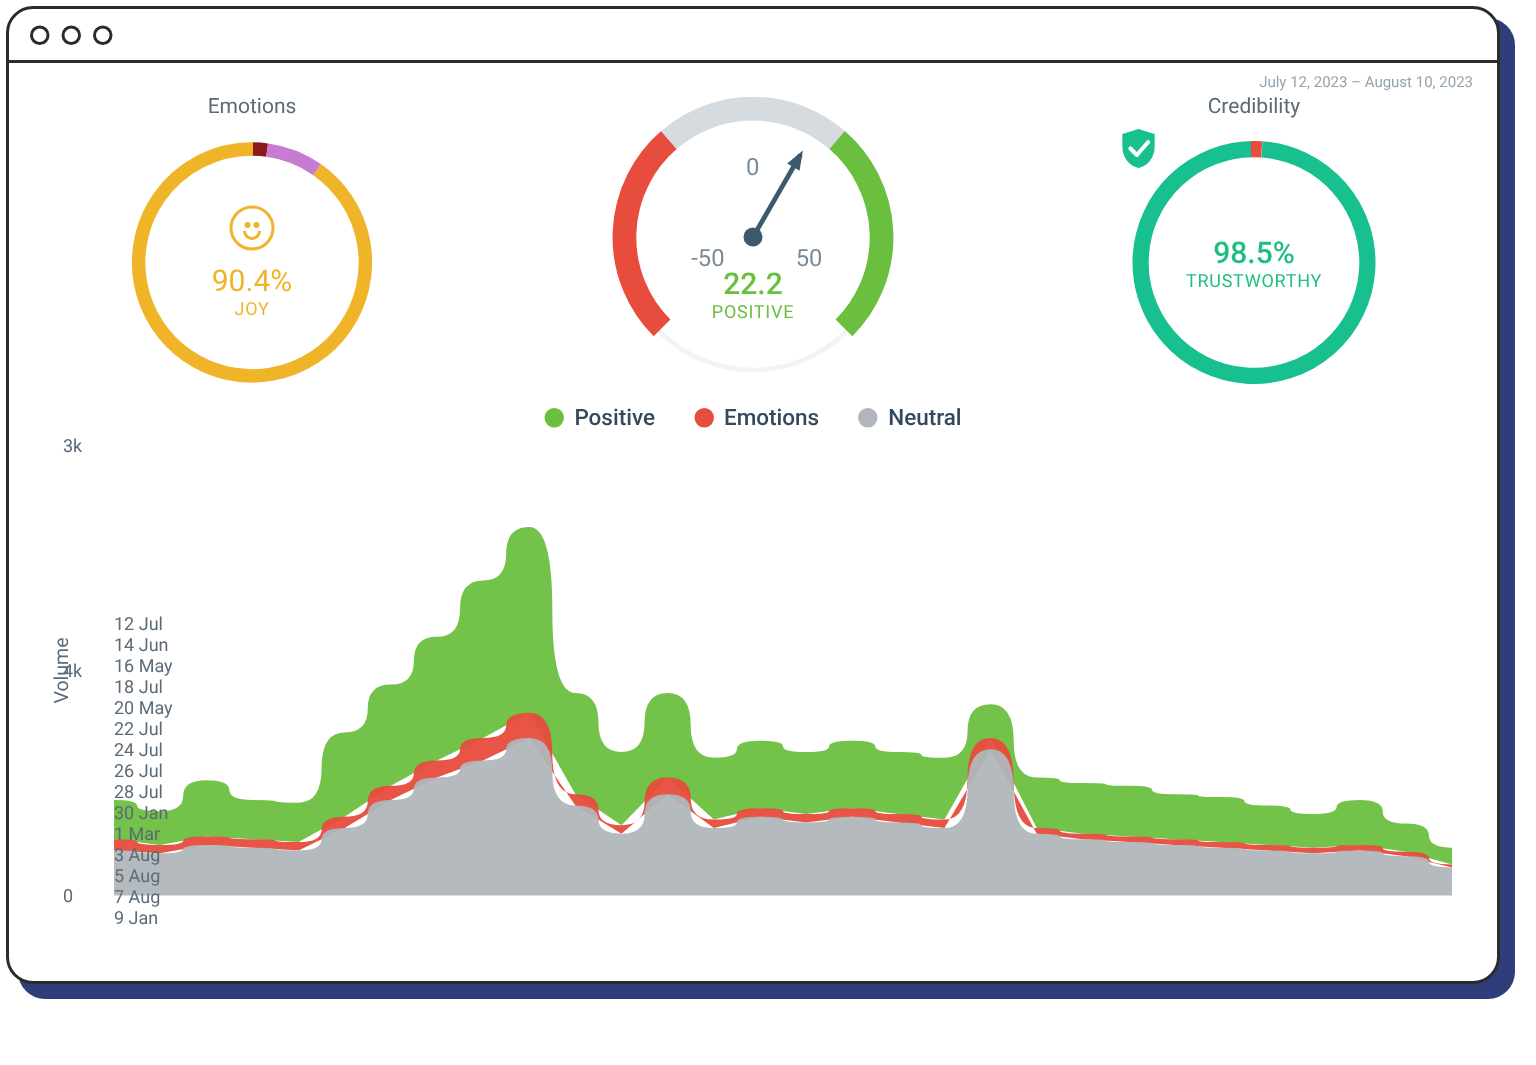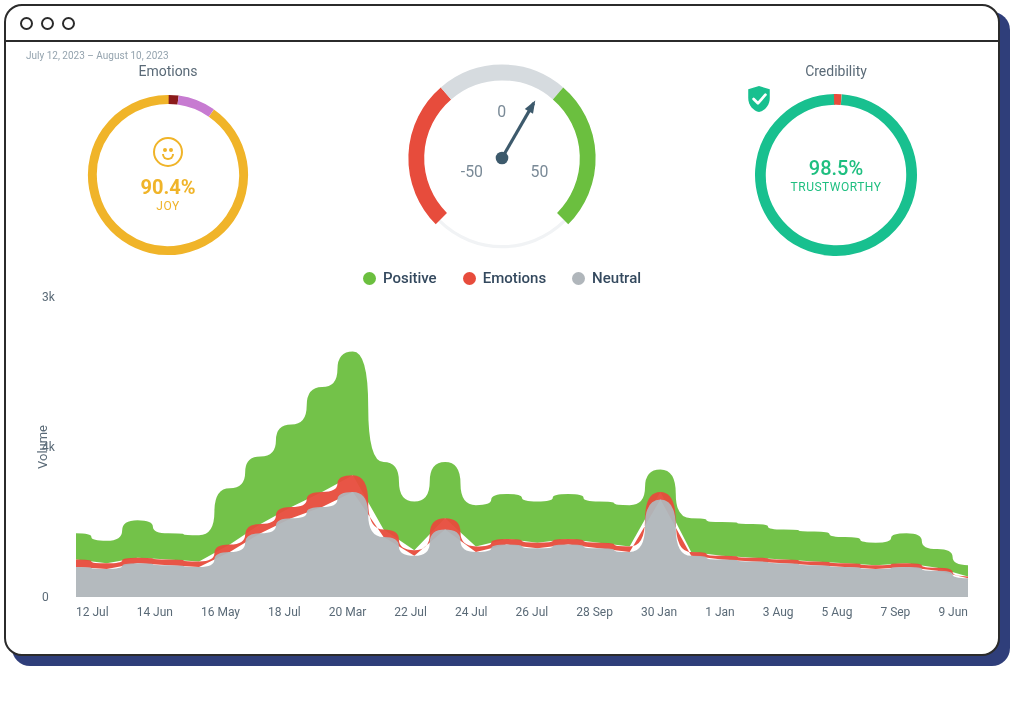--- a/index.html
+++ b/index.html
@@ -37,41 +37,42 @@
     gap: 8px;
   }
   .dot {
     width: 13px; height: 13px;
     border: 2px solid #2b2b2b;
     border-radius: 50%;
   }
   .date-range {
     font-size: 10px;
     color: #94a3ae;
-    padding: 8px 0 0 20px;
+    padding: 8px 16px 0 20px;
+    text-align: right;
   }
   .panels {
     display: flex;
     justify-content: space-around;
     align-items: flex-start;
     margin-top: 2px;
   }
   .panel { text-align: center; }
   .panel-title {
     font-size: 14px;
     color: #5a6a77;
     margin-bottom: 6px;
   }
   .ring-wrap { position: relative; width: 180px; height: 180px; margin: 0 auto; }
   .ring-wrap svg { position: absolute; top: 0; left: 0; }
   .ring-center {
     position: absolute; inset: 0;
     display: flex; flex-direction: column; align-items: center; justify-content: center;
   }
-  .emotions .pct { color: #f0b429; font-size: 20px; font-weight: 700; }
+  .emotions .pct { color: #f0b429; font-size: 20px; font-weight: 400; }
   .emotions .lbl { color: #f0b429; font-size: 12px; letter-spacing: 0.5px; }
   .cred .pct { color: #1fbf80; font-size: 20px; font-weight: 500; }
   .cred .lbl { color: #1fbf80; font-size: 12px; letter-spacing: 0.5px; }
   .gauge .val { color: #6bbf3f; font-size: 20px; font-weight: 500; }
   .gauge .lbl { color: #6bbf3f; font-size: 12px; letter-spacing: 0.5px; }
   .face-icon {
     width: 30px; height: 30px;
     border: 2px solid #f0b429; border-radius: 50%;
     position: relative; margin-bottom: 8px;
   }
@@ -101,21 +102,21 @@
   }
   .y-axis-label {
     position:absolute; left:-56px; top:50%;
     transform: translateY(-50%) rotate(-90deg);
     font-size:13px; color:#5a6a77;
   }
   .y-tick { position:absolute; left:-34px; font-size:12px; color:#5a6a77; transform:translateY(-50%); }
   .x-ticks {
     position:absolute; left:0; right:0; bottom:-22px;
     display:flex; justify-content:space-between;
-    font-size:12px; color:#5a6a77;
+    font-size:12px; color:#5a6a77;flex-direction:column;
   }
   .gauge-ticks { font-size:10px; fill:#7a8a97; }
 </style>
 </head>
 <body>
 
 <div class="shadow"></div>
 <div class="window">
 
   <div class="titlebar">
@@ -159,20 +160,24 @@
           <text class="gauge-ticks" x="34" y="72">-50</text>
           <text class="gauge-ticks" x="57" y="34">0</text>
           <text class="gauge-ticks" x="78" y="72">50</text>
 
           <g transform="rotate(30 60 60)">
             <line x1="60" y1="60" x2="60" y2="20" stroke="#3d5a6c" stroke-width="2"></line>
             <polygon points="60,18 57,26 63,26" fill="#3d5a6c"></polygon>
           </g>
           <circle cx="60" cy="60" r="4" fill="#3d5a6c"></circle>
         </svg>
+        <div class="ring-center" style="top:76px">
+          <div class="val">22.2</div>
+          <div class="lbl">POSITIVE</div>
+        </div>
       </div>
     </div>
 
     <div class="panel cred">
       <div class="panel-title">Credibility</div>
       <div class="ring-wrap">
         <svg viewBox="0 0 100 100" width="180" height="180">
           <circle cx="50" cy="50" r="42" fill="none" stroke="#18c08f" stroke-width="6" stroke-dasharray="259.9 263.9" transform="rotate(-86 50 50)"></circle>
           <circle cx="50" cy="50" r="42" fill="none" stroke="#e74c3c" stroke-width="6" stroke-dasharray="4 263.9" transform="rotate(-91.5 50 50)"></circle>
         </svg>
@@ -213,27 +218,27 @@
       <line x1="0" y1="300" x2="880" y2="300" stroke="#cfd6dc" stroke-width="1"></line>
     <path d="M 0 236.25 Q 15.172413793103448 236.25 15.172413793103448 240 Q 15.172413793103448 243.75 30.344827586206897 243.75 Q 45.51724137931035 243.75 45.51724137931035 233.4375 Q 45.51724137931035 223.125 60.689655172413794 223.125 Q 75.86206896551724 223.125 75.86206896551724 229.6875 Q 75.86206896551724 236.25 91.0344827586207 236.25 Q 106.20689655172414 236.25 106.20689655172414 237.1875 Q 106.20689655172414 238.125 121.37931034482759 238.125 Q 136.55172413793105 238.125 136.55172413793105 214.6875 Q 136.55172413793105 191.25 151.72413793103448 191.25 Q 166.89655172413794 191.25 166.89655172413794 175.3125 Q 166.89655172413794 159.375 182.0689655172414 159.375 Q 197.24137931034483 159.375 197.24137931034483 143.4375 Q 197.24137931034483 127.5 212.41379310344828 127.5 Q 227.58620689655174 127.5 227.58620689655174 108.75 Q 227.58620689655174 90 242.75862068965517 90 Q 257.9310344827586 90 257.9310344827586 72.1875 Q 257.9310344827586 54.375 273.1034482758621 54.375 Q 288.2758620689655 54.375 288.2758620689655 109.6875 Q 288.2758620689655 165 303.44827586206895 165 Q 318.62068965517244 165 318.62068965517244 184.6875 Q 318.62068965517244 204.375 333.7931034482759 204.375 Q 348.9655172413793 204.375 348.9655172413793 184.6875 Q 348.9655172413793 165 364.1379310344828 165 Q 379.3103448275862 165 379.3103448275862 186.5625 Q 379.3103448275862 208.125 394.48275862068965 208.125 Q 409.65517241379314 208.125 409.65517241379314 202.5 Q 409.65517241379314 196.875 424.82758620689657 196.875 Q 440 196.875 440 200.625 Q 440 204.375 455.17241379310343 204.375 Q 470.34482758620686 204.375 470.34482758620686 200.625 Q 470.34482758620686 196.875 485.51724137931035 196.875 Q 500.6896551724138 196.875 500.6896551724138 200.625 Q 500.6896551724138 204.375 515.8620689655172 204.375 Q 531.0344827586207 204.375 531.0344827586207 206.25 Q 531.0344827586207 208.125 546.2068965517242 208.125 Q 561.3793103448277 208.125 561.3793103448277 190.3125 Q 561.3793103448277 172.5 576.551724137931 172.5 Q 591.7241379310344 172.5 591.7241379310344 196.875 Q 591.7241379310344 221.25 606.8965517241379 221.25 Q 622.0689655172414 221.25 622.0689655172414 223.125 Q 622.0689655172414 225 637.2413793103449 225 Q 652.4137931034484 225 652.4137931034484 225.9375 Q 652.4137931034484 226.875 667.5862068965517 226.875 Q 682.7586206896551 226.875 682.7586206896551 229.6875 Q 682.7586206896551 232.5 697.9310344827586 232.5 Q 713.1034482758621 232.5 713.1034482758621 233.4375 Q 713.1034482758621 234.375 728.2758620689656 234.375 Q 743.4482758620691 234.375 743.4482758620691 237.1875 Q 743.4482758620691 240 758.6206896551724 240 Q 773.7931034482758 240 773.7931034482758 242.8125 Q 773.7931034482758 245.625 788.9655172413793 245.625 Q 804.1379310344828 245.625 804.1379310344828 240.9375 Q 804.1379310344828 236.25 819.3103448275862 236.25 Q 834.4827586206897 236.25 834.4827586206897 244.125 Q 834.4827586206897 252 849.6551724137931 252 Q 864.8275862068965 252 864.8275862068965 260.0625 Q 864.8275862068965 268.125 880 268.125 L 880 279.375 L 849.6551724137931 270.75 L 819.3103448275862 266.25 L 788.9655172413793 268.125 L 758.6206896551724 266.25 L 728.2758620689656 264.375 L 697.9310344827586 262.5 L 667.5862068965517 260.625 L 637.2413793103449 258.75 L 606.8965517241379 255 L 576.551724137931 195 L 546.2068965517242 249.375 L 515.8620689655172 245.625 L 485.51724137931035 241.875 L 455.17241379310343 245.625 L 424.82758620689657 241.875 L 394.48275862068965 249.375 L 364.1379310344828 221.25 L 333.7931034482759 253.125 L 303.44827586206895 232.5 L 273.1034482758621 178.125 L 242.75862068965517 195 L 212.41379310344828 210 L 182.0689655172414 226.875 L 151.72413793103448 247.5 L 121.37931034482759 264.375 L 91.0344827586207 262.5 L 60.689655172413794 260.625 L 30.344827586206897 266.25 L 0 262.5 Z" fill="#6bbf3f" fill-opacity="0.95"></path>
         <path d="M 0 262.5 Q 15.172413793103448 262.5 15.172413793103448 264.375 Q 15.172413793103448 266.25 30.344827586206897 266.25 Q 45.51724137931035 266.25 45.51724137931035 263.4375 Q 45.51724137931035 260.625 60.689655172413794 260.625 Q 75.86206896551724 260.625 75.86206896551724 261.5625 Q 75.86206896551724 262.5 91.0344827586207 262.5 Q 106.20689655172414 262.5 106.20689655172414 263.4375 Q 106.20689655172414 264.375 121.37931034482759 264.375 Q 136.55172413793105 264.375 136.55172413793105 255.9375 Q 136.55172413793105 247.5 151.72413793103448 247.5 Q 166.89655172413794 247.5 166.89655172413794 237.1875 Q 166.89655172413794 226.875 182.0689655172414 226.875 Q 197.24137931034483 226.875 197.24137931034483 218.4375 Q 197.24137931034483 210 212.41379310344828 210 Q 227.58620689655174 210 227.58620689655174 202.5 Q 227.58620689655174 195 242.75862068965517 195 Q 257.9310344827586 195 257.9310344827586 186.5625 Q 257.9310344827586 178.125 273.1034482758621 178.125 Q 288.2758620689655 178.125 288.2758620689655 205.3125 Q 288.2758620689655 232.5 303.44827586206895 232.5 Q 318.62068965517244 232.5 318.62068965517244 242.8125 Q 318.62068965517244 253.125 333.7931034482759 253.125 Q 348.9655172413793 253.125 348.9655172413793 237.1875 Q 348.9655172413793 221.25 364.1379310344828 221.25 Q 379.3103448275862 221.25 379.3103448275862 235.3125 Q 379.3103448275862 249.375 394.48275862068965 249.375 Q 409.65517241379314 249.375 409.65517241379314 245.625 Q 409.65517241379314 241.875 424.82758620689657 241.875 Q 440 241.875 440 243.75 Q 440 245.625 455.17241379310343 245.625 Q 470.34482758620686 245.625 470.34482758620686 243.75 Q 470.34482758620686 241.875 485.51724137931035 241.875 Q 500.6896551724138 241.875 500.6896551724138 243.75 Q 500.6896551724138 245.625 515.8620689655172 245.625 Q 531.0344827586207 245.625 531.0344827586207 247.5 Q 531.0344827586207 249.375 546.2068965517242 249.375 Q 561.3793103448277 249.375 561.3793103448277 222.1875 Q 561.3793103448277 195 576.551724137931 195 Q 591.7241379310344 195 591.7241379310344 225 Q 591.7241379310344 255 606.8965517241379 255 Q 622.0689655172414 255 622.0689655172414 256.875 Q 622.0689655172414 258.75 637.2413793103449 258.75 Q 652.4137931034484 258.75 652.4137931034484 259.6875 Q 652.4137931034484 260.625 667.5862068965517 260.625 Q 682.7586206896551 260.625 682.7586206896551 261.5625 Q 682.7586206896551 262.5 697.9310344827586 262.5 Q 713.1034482758621 262.5 713.1034482758621 263.4375 Q 713.1034482758621 264.375 728.2758620689656 264.375 Q 743.4482758620691 264.375 743.4482758620691 265.3125 Q 743.4482758620691 266.25 758.6206896551724 266.25 Q 773.7931034482758 266.25 773.7931034482758 267.1875 Q 773.7931034482758 268.125 788.9655172413793 268.125 Q 804.1379310344828 268.125 804.1379310344828 267.1875 Q 804.1379310344828 266.25 819.3103448275862 266.25 Q 834.4827586206897 266.25 834.4827586206897 268.5 Q 834.4827586206897 270.75 849.6551724137931 270.75 Q 864.8275862068965 270.75 864.8275862068965 275.0625 Q 864.8275862068965 279.375 880 279.375 L 880 281.25 L 849.6551724137931 273.75 L 819.3103448275862 270 L 788.9655172413793 271.875 L 758.6206896551724 270 L 728.2758620689656 268.125 L 697.9310344827586 266.25 L 667.5862068965517 264.375 L 637.2413793103449 262.5 L 606.8965517241379 258.75 L 576.551724137931 202.5 L 546.2068965517242 255 L 515.8620689655172 251.25 L 485.51724137931035 247.5 L 455.17241379310343 251.25 L 424.82758620689657 247.5 L 394.48275862068965 255 L 364.1379310344828 232.5 L 333.7931034482759 258.75 L 303.44827586206895 240 L 273.1034482758621 195 L 242.75862068965517 210 L 212.41379310344828 221.25 L 182.0689655172414 236.25 L 151.72413793103448 255 L 121.37931034482759 270 L 91.0344827586207 268.125 L 60.689655172413794 266.25 L 30.344827586206897 271.875 L 0 270 Z" fill="#e74c3c" fill-opacity="0.95"></path>
         <path d="M 0 270 Q 15.172413793103448 270 15.172413793103448 270.9375 Q 15.172413793103448 271.875 30.344827586206897 271.875 Q 45.51724137931035 271.875 45.51724137931035 269.0625 Q 45.51724137931035 266.25 60.689655172413794 266.25 Q 75.86206896551724 266.25 75.86206896551724 267.1875 Q 75.86206896551724 268.125 91.0344827586207 268.125 Q 106.20689655172414 268.125 106.20689655172414 269.0625 Q 106.20689655172414 270 121.37931034482759 270 Q 136.55172413793105 270 136.55172413793105 262.5 Q 136.55172413793105 255 151.72413793103448 255 Q 166.89655172413794 255 166.89655172413794 245.625 Q 166.89655172413794 236.25 182.0689655172414 236.25 Q 197.24137931034483 236.25 197.24137931034483 228.75 Q 197.24137931034483 221.25 212.41379310344828 221.25 Q 227.58620689655174 221.25 227.58620689655174 215.625 Q 227.58620689655174 210 242.75862068965517 210 Q 257.9310344827586 210 257.9310344827586 202.5 Q 257.9310344827586 195 273.1034482758621 195 Q 288.2758620689655 195 288.2758620689655 217.5 Q 288.2758620689655 240 303.44827586206895 240 Q 318.62068965517244 240 318.62068965517244 249.375 Q 318.62068965517244 258.75 333.7931034482759 258.75 Q 348.9655172413793 258.75 348.9655172413793 245.625 Q 348.9655172413793 232.5 364.1379310344828 232.5 Q 379.3103448275862 232.5 379.3103448275862 243.75 Q 379.3103448275862 255 394.48275862068965 255 Q 409.65517241379314 255 409.65517241379314 251.25 Q 409.65517241379314 247.5 424.82758620689657 247.5 Q 440 247.5 440 249.375 Q 440 251.25 455.17241379310343 251.25 Q 470.34482758620686 251.25 470.34482758620686 249.375 Q 470.34482758620686 247.5 485.51724137931035 247.5 Q 500.6896551724138 247.5 500.6896551724138 249.375 Q 500.6896551724138 251.25 515.8620689655172 251.25 Q 531.0344827586207 251.25 531.0344827586207 253.125 Q 531.0344827586207 255 546.2068965517242 255 Q 561.3793103448277 255 561.3793103448277 228.75 Q 561.3793103448277 202.5 576.551724137931 202.5 Q 591.7241379310344 202.5 591.7241379310344 230.625 Q 591.7241379310344 258.75 606.8965517241379 258.75 Q 622.0689655172414 258.75 622.0689655172414 260.625 Q 622.0689655172414 262.5 637.2413793103449 262.5 Q 652.4137931034484 262.5 652.4137931034484 263.4375 Q 652.4137931034484 264.375 667.5862068965517 264.375 Q 682.7586206896551 264.375 682.7586206896551 265.3125 Q 682.7586206896551 266.25 697.9310344827586 266.25 Q 713.1034482758621 266.25 713.1034482758621 267.1875 Q 713.1034482758621 268.125 728.2758620689656 268.125 Q 743.4482758620691 268.125 743.4482758620691 269.0625 Q 743.4482758620691 270 758.6206896551724 270 Q 773.7931034482758 270 773.7931034482758 270.9375 Q 773.7931034482758 271.875 788.9655172413793 271.875 Q 804.1379310344828 271.875 804.1379310344828 270.9375 Q 804.1379310344828 270 819.3103448275862 270 Q 834.4827586206897 270 834.4827586206897 271.875 Q 834.4827586206897 273.75 849.6551724137931 273.75 Q 864.8275862068965 273.75 864.8275862068965 277.5 Q 864.8275862068965 281.25 880 281.25 L 880 300 L 849.6551724137931 300 L 819.3103448275862 300 L 788.9655172413793 300 L 758.6206896551724 300 L 728.2758620689656 300 L 697.9310344827586 300 L 667.5862068965517 300 L 637.2413793103449 300 L 606.8965517241379 300 L 576.551724137931 300 L 546.2068965517242 300 L 515.8620689655172 300 L 485.51724137931035 300 L 455.17241379310343 300 L 424.82758620689657 300 L 394.48275862068965 300 L 364.1379310344828 300 L 333.7931034482759 300 L 303.44827586206895 300 L 273.1034482758621 300 L 242.75862068965517 300 L 212.41379310344828 300 L 182.0689655172414 300 L 151.72413793103448 300 L 121.37931034482759 300 L 91.0344827586207 300 L 60.689655172413794 300 L 30.344827586206897 300 L 0 300 Z" fill="#b0b6bb" fill-opacity="0.95"></path>
       </svg>
     <div class="x-ticks" id="x-ticks">
         <span>12 Jul</span>
         <span>14 Jun</span>
         <span>16 May</span>
         <span>18 Jul</span>
-        <span>20 Mar</span>
+        <span>20 May</span>
         <span>22 Jul</span>
         <span>24 Jul</span>
         <span>26 Jul</span>
-        <span>28 Sep</span>
+        <span>28 Jul</span>
         <span>30 Jan</span>
-        <span>1 Jan</span>
+        <span>1 Mar</span>
         <span>3 Aug</span>
         <span>5 Aug</span>
-        <span>7 Sep</span>
-        <span>9 Jun</span>
+        <span>7 Aug</span>
+        <span>9 Jan</span>
       </div>
   </div>
 
 </div>
 
 </body></html>

